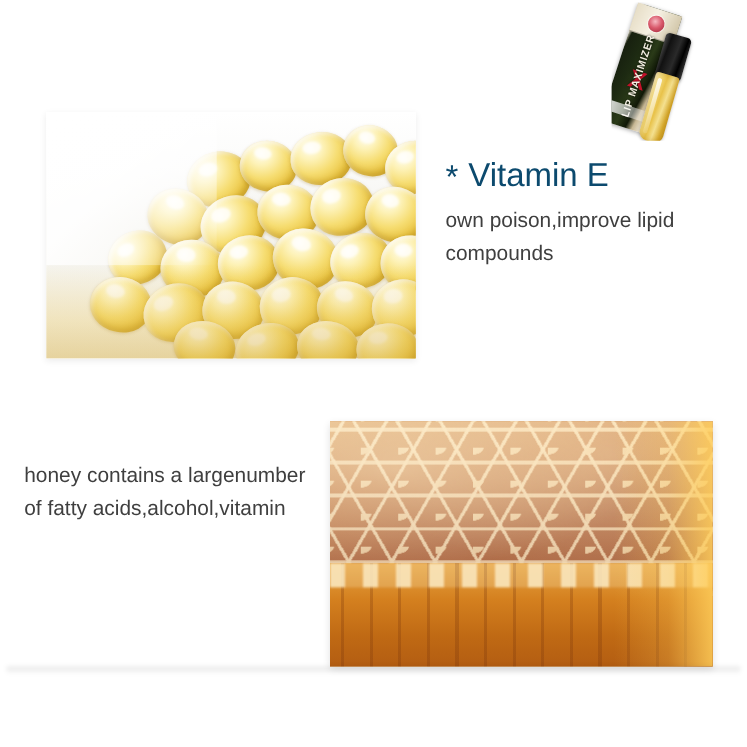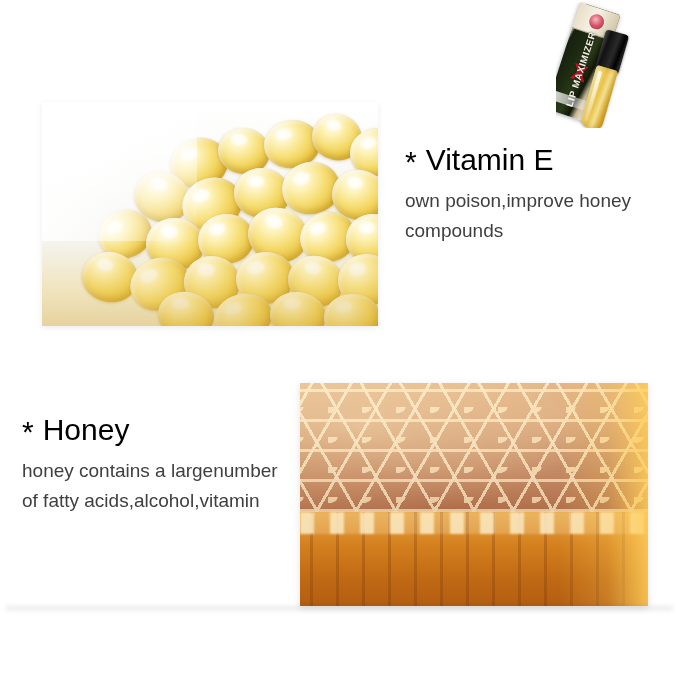--- a/index.html
+++ b/index.html
@@ -282,21 +282,21 @@
     width: 258px;
   }
   .block-honey {
     position: absolute;
     left: 22px;
     top: 412px;
     width: 286px;
   }
 
   .heading {
-    color: #000000;
+    color: #0c4a6e;
     font-size: 30px;
     line-height: 36px;
     font-weight: 400;
     white-space: nowrap;
     font-family: "Liberation Sans", sans-serif;
   }
   .heading .star {
     font-size: 30px;
     vertical-align: -2px;
     margin-right: 9px;
@@ -364,35 +364,32 @@
     </div>
     <div class="cap-shade"></div>
     <div class="cap-fade-left"></div>
   </div>
 
   <div class="block-vitamin">
     <div class="heading">
       <span class="star">*</span><span>Vitamin E</span>
     </div>
     <div class="body-text">
-      <span class="ln">own poison,improve honey</span>
+      <span class="ln">own poison,improve lipid</span>
       <span class="ln">compounds</span>
     </div>
   </div>
 
   <div class="honeycomb-photo">
     <div class="hc-cells"></div>
     <div class="hc-drip"></div>
     <div class="hc-glow-right"></div>
   </div>
   <div class="hc-shadow"></div>
 
   <div class="block-honey">
-    <div class="heading">
-      <span class="star">*</span><span>Honey</span>
-    </div>
     <div class="body-text">
       <span class="ln">honey contains a largenumber</span>
       <span class="ln">of fatty acids,alcohol,vitamin</span>
     </div>
   </div>
 
 </div>
 
 </body></html>

